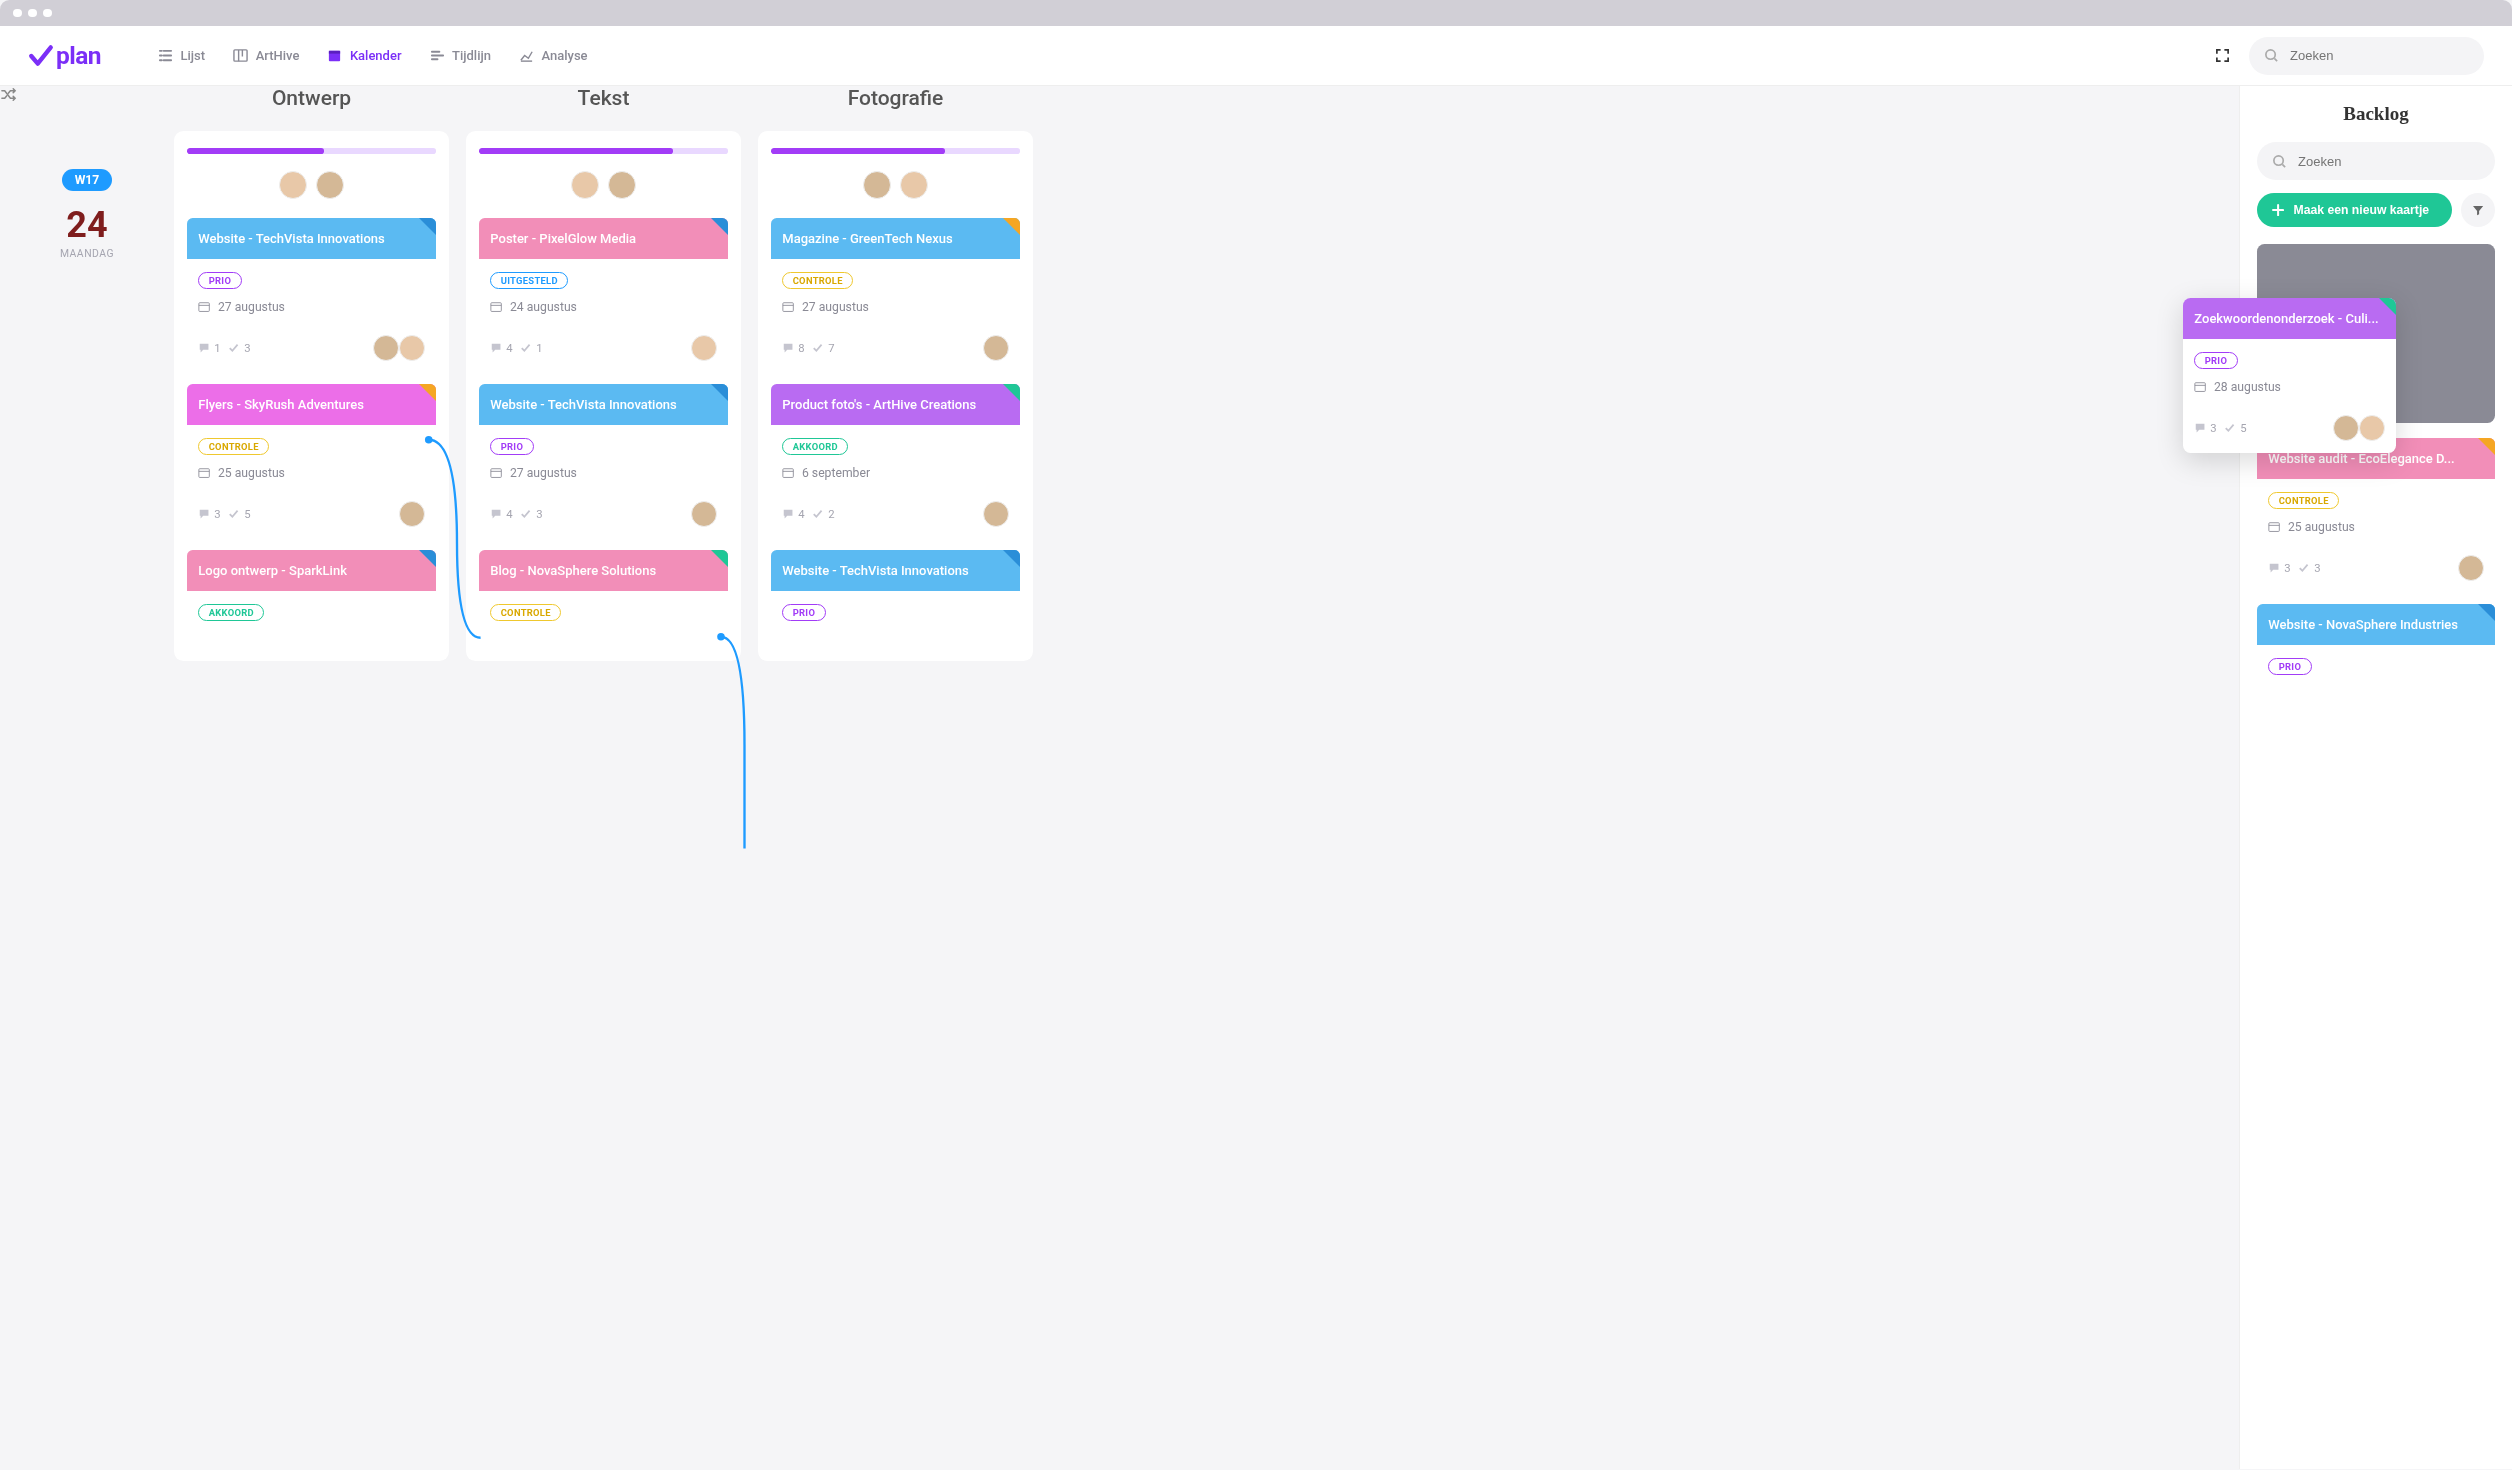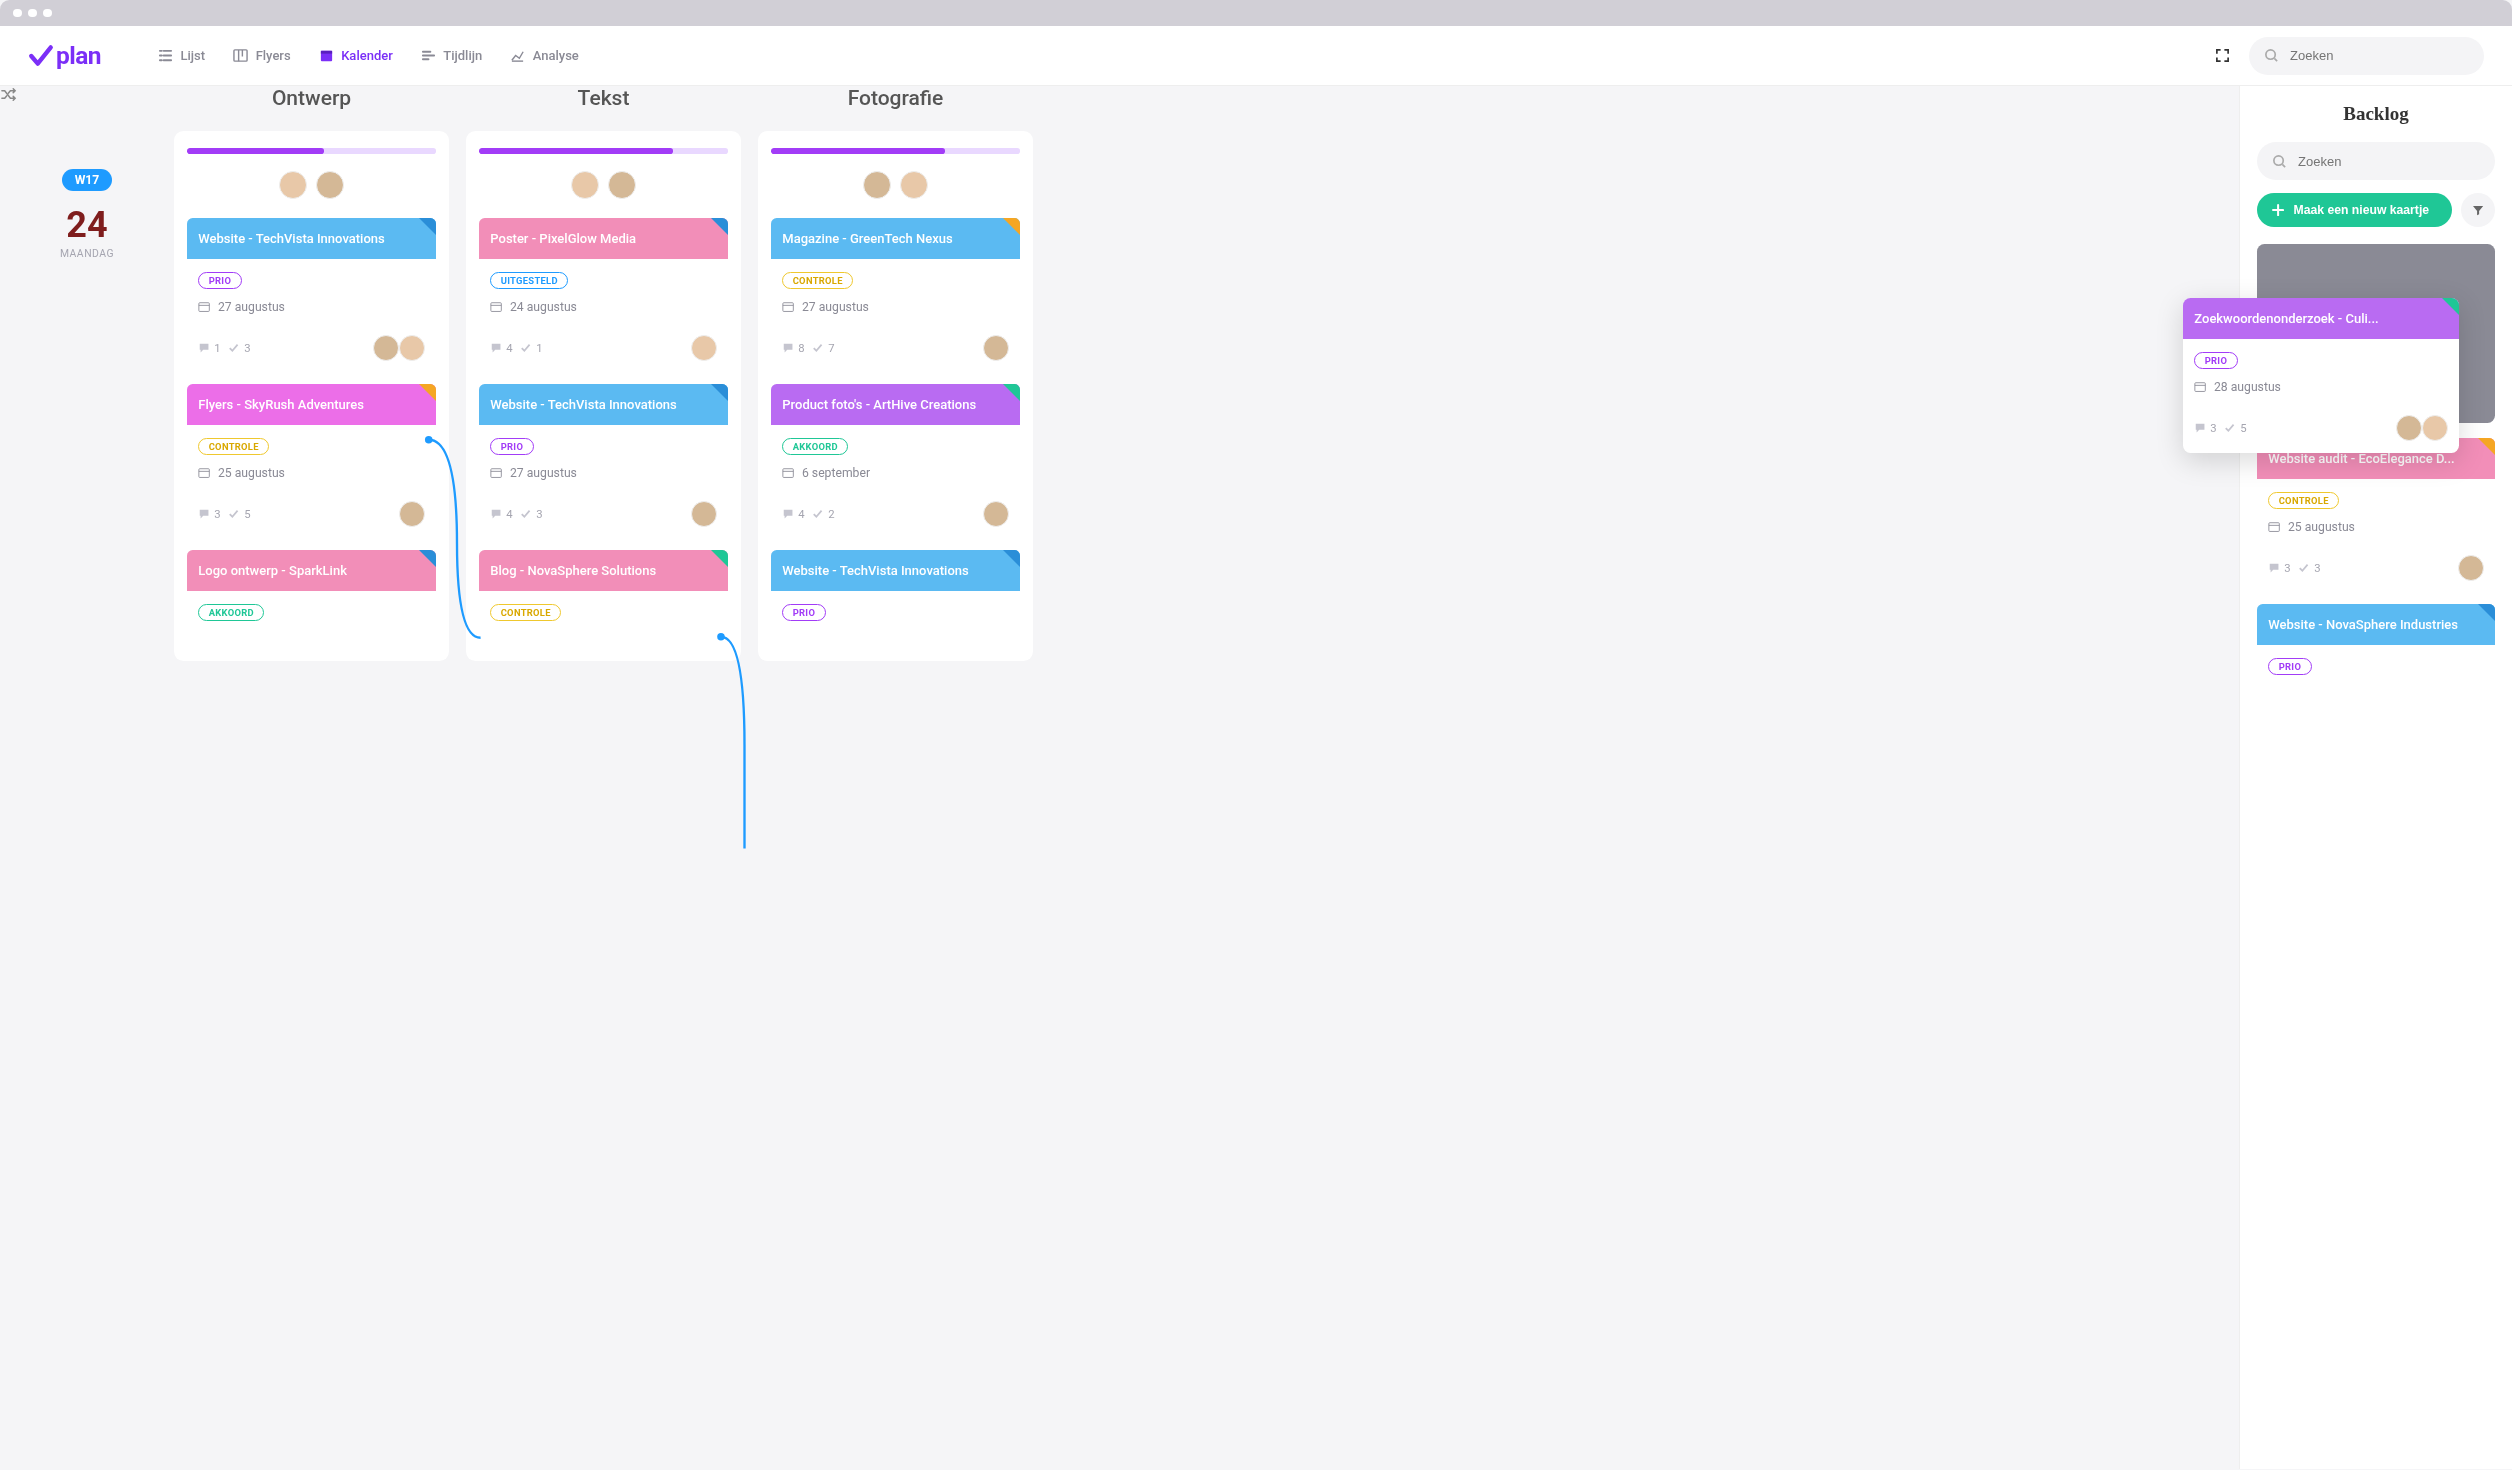--- a/index.html
+++ b/index.html
@@ -57,21 +57,21 @@
 .card-foot { display: flex; align-items: center; gap: 3.8px; color: #a5a5b0; font-size: 11.3px; margin-top: 21px; }
 .card-foot .ico { width: 12.2px; height: 12.2px; }
 .card-foot .avatar, .card-foot .avatar-group { margin-left: auto; }
 
 .backlog { width: 273px; background: #fff; border-left: 0.9px solid #eee; padding: 17px; position: relative; overflow: visible; }
 .backlog-title { text-align: center; font-size: 19px; font-weight: 600; color: #333; margin-bottom: 17px; font-family: Liberation Serif, serif; }
 .backlog-actions { display: flex; gap: 9.4px; margin-bottom: 17px; }
 .new-card-btn { flex: 1; background: #1fc796; color: #fff; border: none; border-radius: 19px; padding: 9.4px 15px; font-size: 12.2px; font-weight: 600; display: flex; align-items: center; gap: 9.4px; cursor: pointer; }
 .filter-btn { width: 34px; height: 34px; border-radius: 50%; background: #f4f4f6; border: none; display: flex; align-items: center; justify-content: center; color: #666; cursor: pointer; }
 .drop-zone { background: #8a8a95; border-radius: 7.5px; height: 179px; margin-bottom: 15px; }
-.floating-card { position: absolute; left: -57px; top: 212px; width: 276px; background: #fff; border-radius: 7.5px; box-shadow: 0 7.5px 28px rgba(0,0,0,0.15); overflow: hidden; z-index: 10; }
+.floating-card { position: absolute; left: -57px; top: 212px; width: 213px; background: #fff; border-radius: 7.5px; box-shadow: 0 7.5px 28px rgba(0,0,0,0.15); overflow: hidden; z-index: 10; }
 
 .bg-blue { background: #5bbaf2; } .corner-blue { border-color: transparent #2a8ed8 transparent transparent; }
 .bg-pink { background: #f28eb8; }
 .bg-magenta { background: #ec6ee8; } .corner-orange { border-color: transparent #f5a623 transparent transparent; }
 .bg-purple { background: #b96bf2; } .corner-green { border-color: transparent #1fc796 transparent transparent; }
 .chip-purple { color: #a23cf7; border-color: #a23cf7; }
 .chip-blue { color: #1e9bff; border-color: #1e9bff; }
 .chip-yellow { color: #d9a800; border-color: #efc82e; }
 .chip-green { color: #1fc796; border-color: #1fc796; text-align: right; }
 
@@ -99,21 +99,21 @@
       <svg class="nav-icon" viewBox="0 0 16 16">
           <path d="M2 3h2M6 3h8M2 8h2M6 8h8M2 13h2M6 13h8" stroke="#8a8a95" stroke-width="2" stroke-linecap="round"></path>
         </svg>
       <span>Lijst</span>
     </div>
     <div class="nav-tab">
       <svg class="nav-icon" viewBox="0 0 16 16">
           <rect x="1" y="2" width="14" height="12" rx="1" stroke="#8a8a95" stroke-width="1.5" fill="none"></rect>
           <path d="M6 2v12M10 2v7" stroke="#8a8a95" stroke-width="1.5"></path>
         </svg>
-      <span>Flyers</span>
+      <span>ArtHive</span>
     </div>
     <div class="nav-tab active">
       <svg class="nav-icon" viewBox="0 0 16 16">
           <rect x="2" y="3" width="12" height="11" rx="1" fill="#7b2ff7"></rect>
           <rect x="2" y="3" width="12" height="3" fill="#5a1fbf"></rect>
         </svg>
       <span>Kalender</span>
     </div>
     <div class="nav-tab">
       <svg class="nav-icon" viewBox="0 0 16 16">

